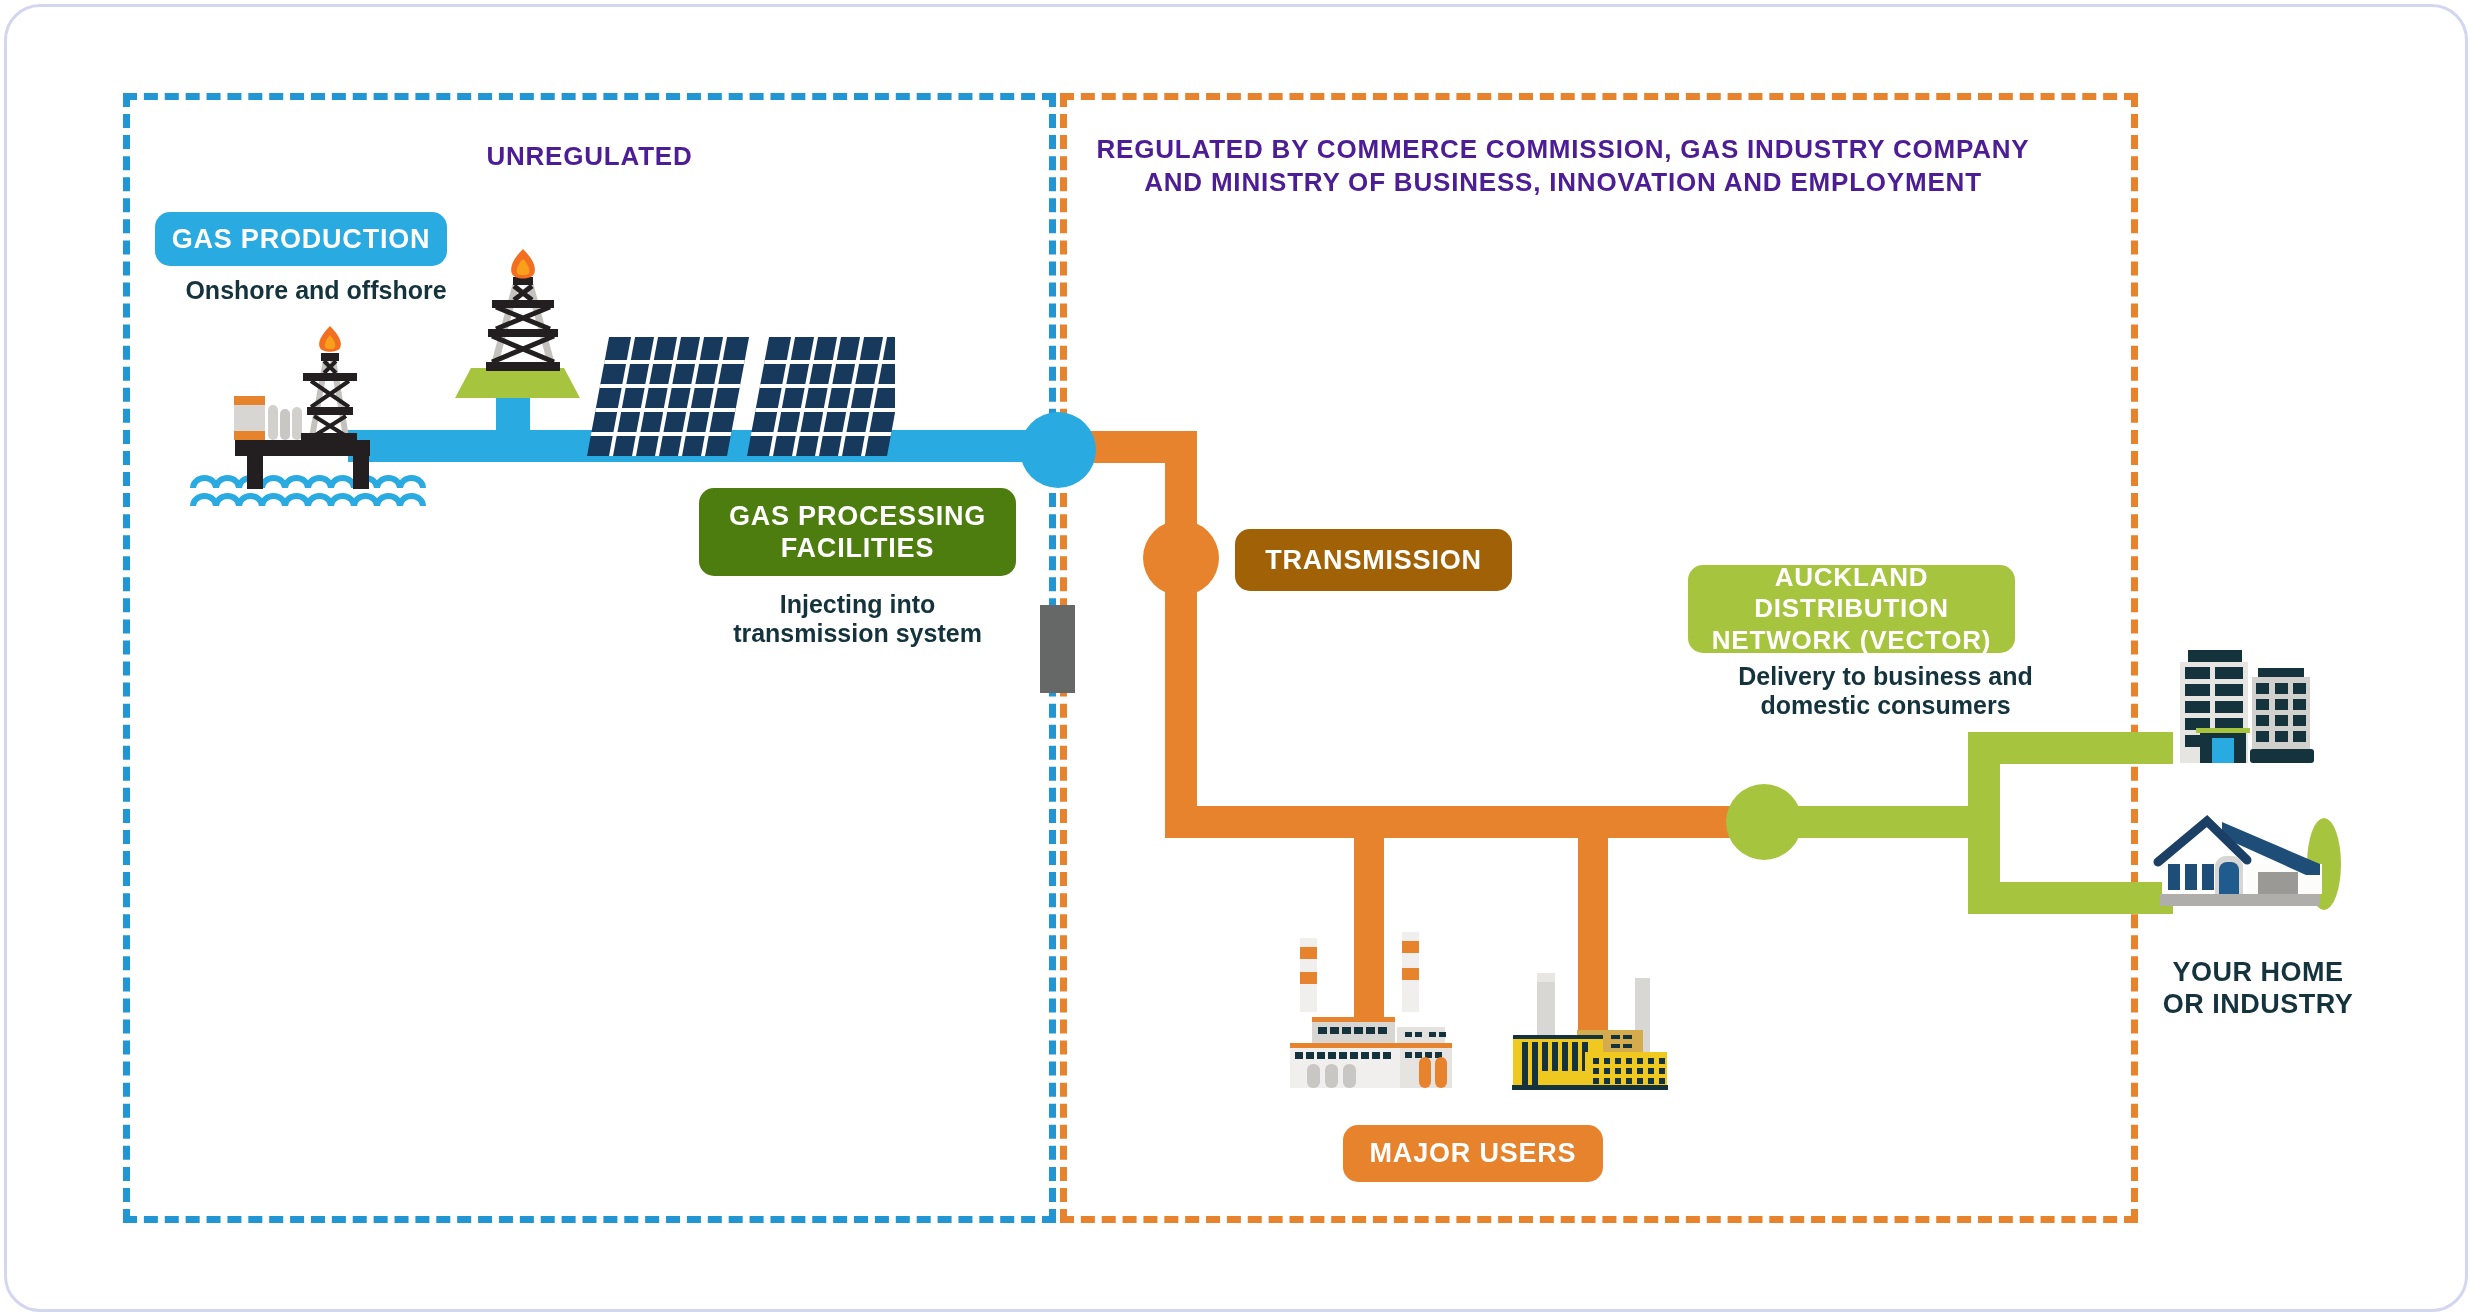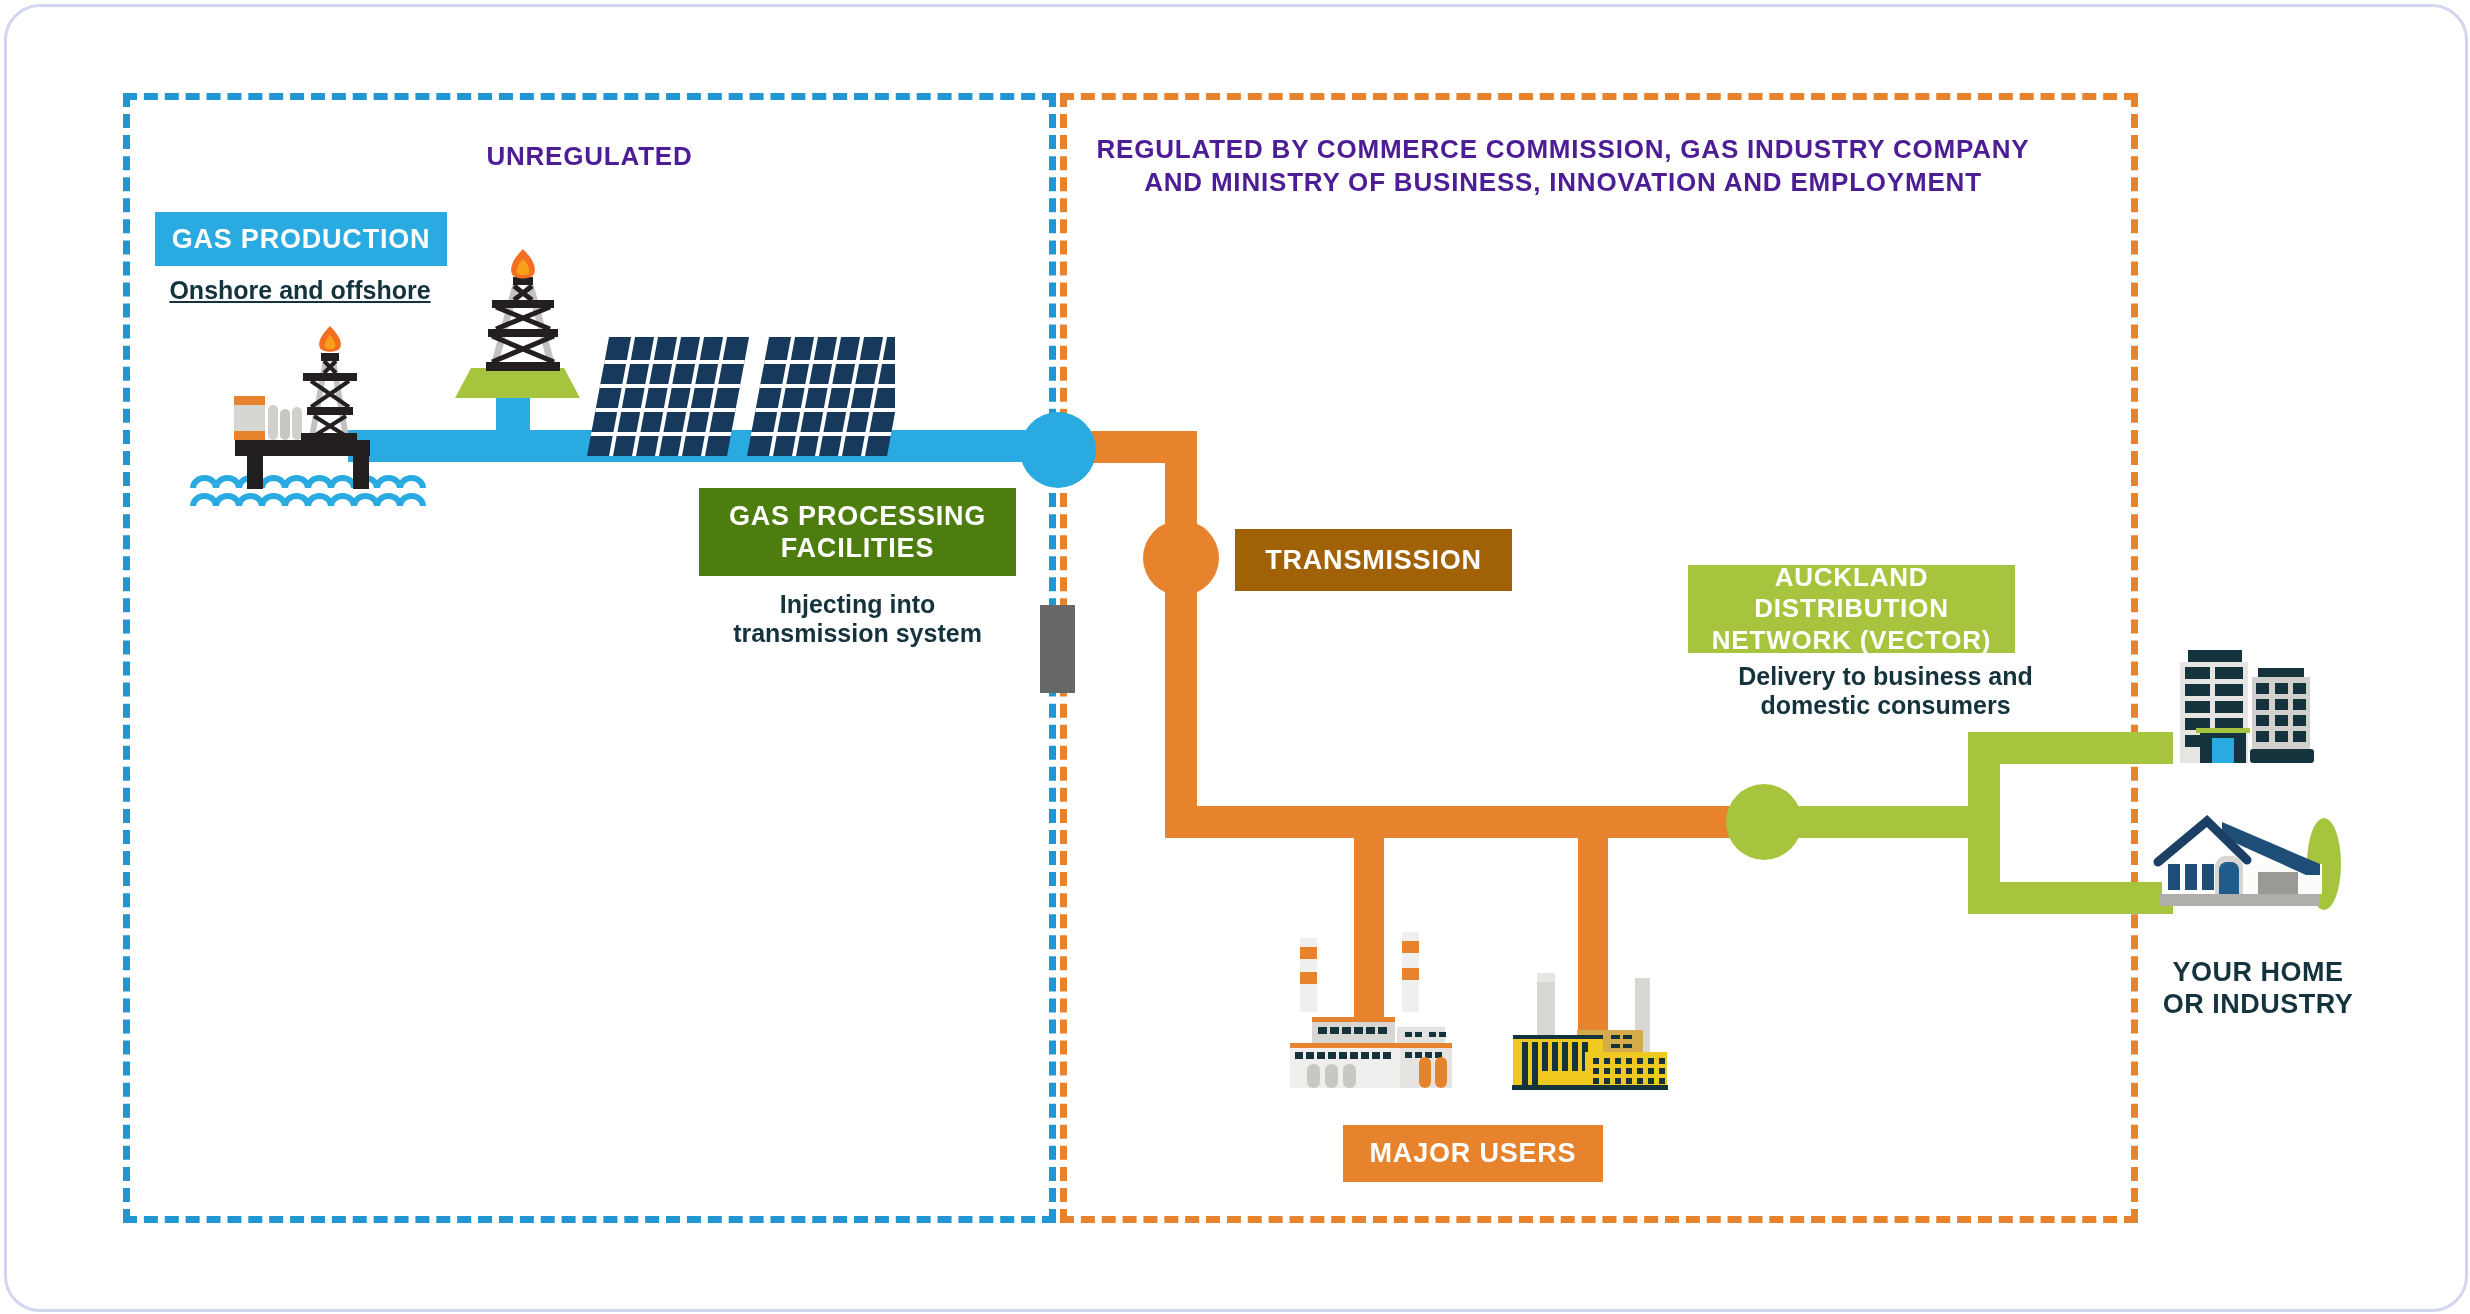--- a/index.html
+++ b/index.html
@@ -35,29 +35,29 @@
   
   .junction{position:absolute;width:76px;height:76px;border-radius:50%;z-index:4;}
   .j-blue{left:1020px;top:412px;}
   .j-orange{left:1143px;top:520px;}
   .j-green{left:1726px;top:784px;}
   
   .valve{left:1040px;top:605px;width:35px;height:88px;background:#666868;z-index:5;}
   
   .pill{display:flex;flex-direction:column;align-items:center;justify-content:center;
         color:#ffffff;font-weight:bold;font-size:27px;line-height:1.2;letter-spacing:0.8px;
-        text-align:center;z-index:6;}
+        text-align:center;z-index:6;border-radius:15px;}
   .pill-gas-production{left:155px;top:212px;width:292px;height:54px;background:#29ABE2;}
   .pill-gas-processing{left:699px;top:488px;width:317px;height:88px;background:#4d7c0f;}
   .pill-transmission{left:1235px;top:529px;width:277px;height:62px;background:#a16207;}
   .pill-auckland{left:1688px;top:565px;width:327px;height:88px;background:#A6C43E;font-size:26px;}
   .pill-major-users{left:1343px;top:1125px;width:260px;height:57px;background:#E8832D;}
   
   .caption{color:#14333D;font-weight:bold;font-size:25px;line-height:1.16;text-align:center;z-index:6;}
-  .cap-production{left:130px;top:276px;width:340px;text-decoration:underline;}
+  .cap-production{left:146px;top:276px;width:340px;}
   .cap-processing{left:690px;top:590px;width:335px;}
   .cap-delivery{left:1688px;top:662px;width:395px;}
   .cap-destination{left:2148px;top:940px;width:220px;font-size:27px;line-height:1.2;letter-spacing:0.5px;margin-top:16px;}
   
   .illu{position:absolute;z-index:3;}
 </style>
 </head>
 <body>
 
 <div class="abs frame"></div>

